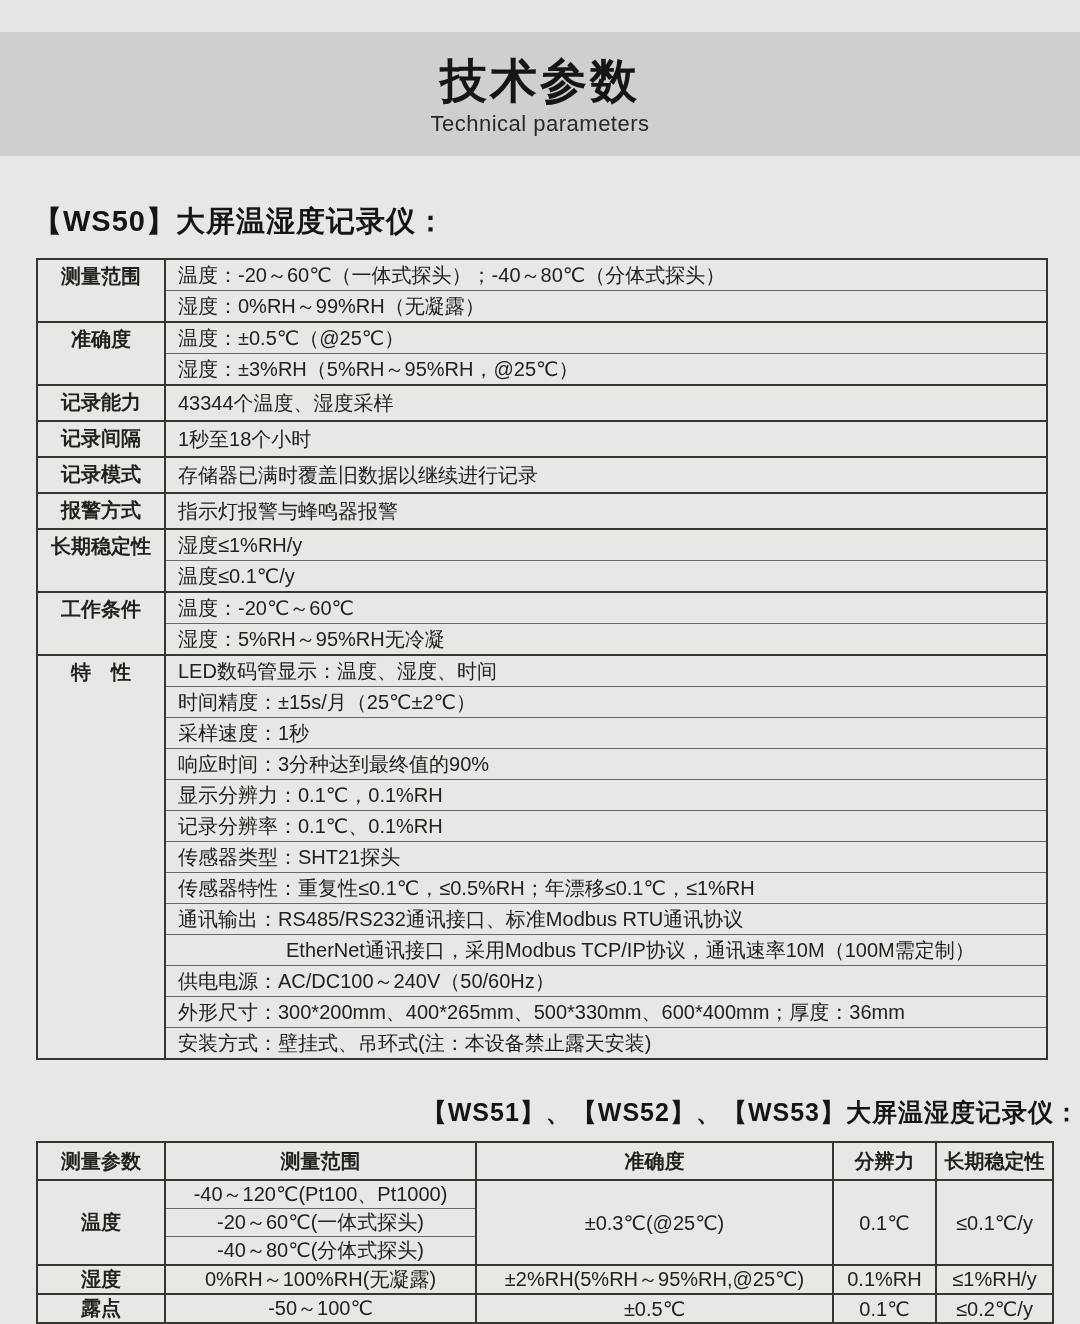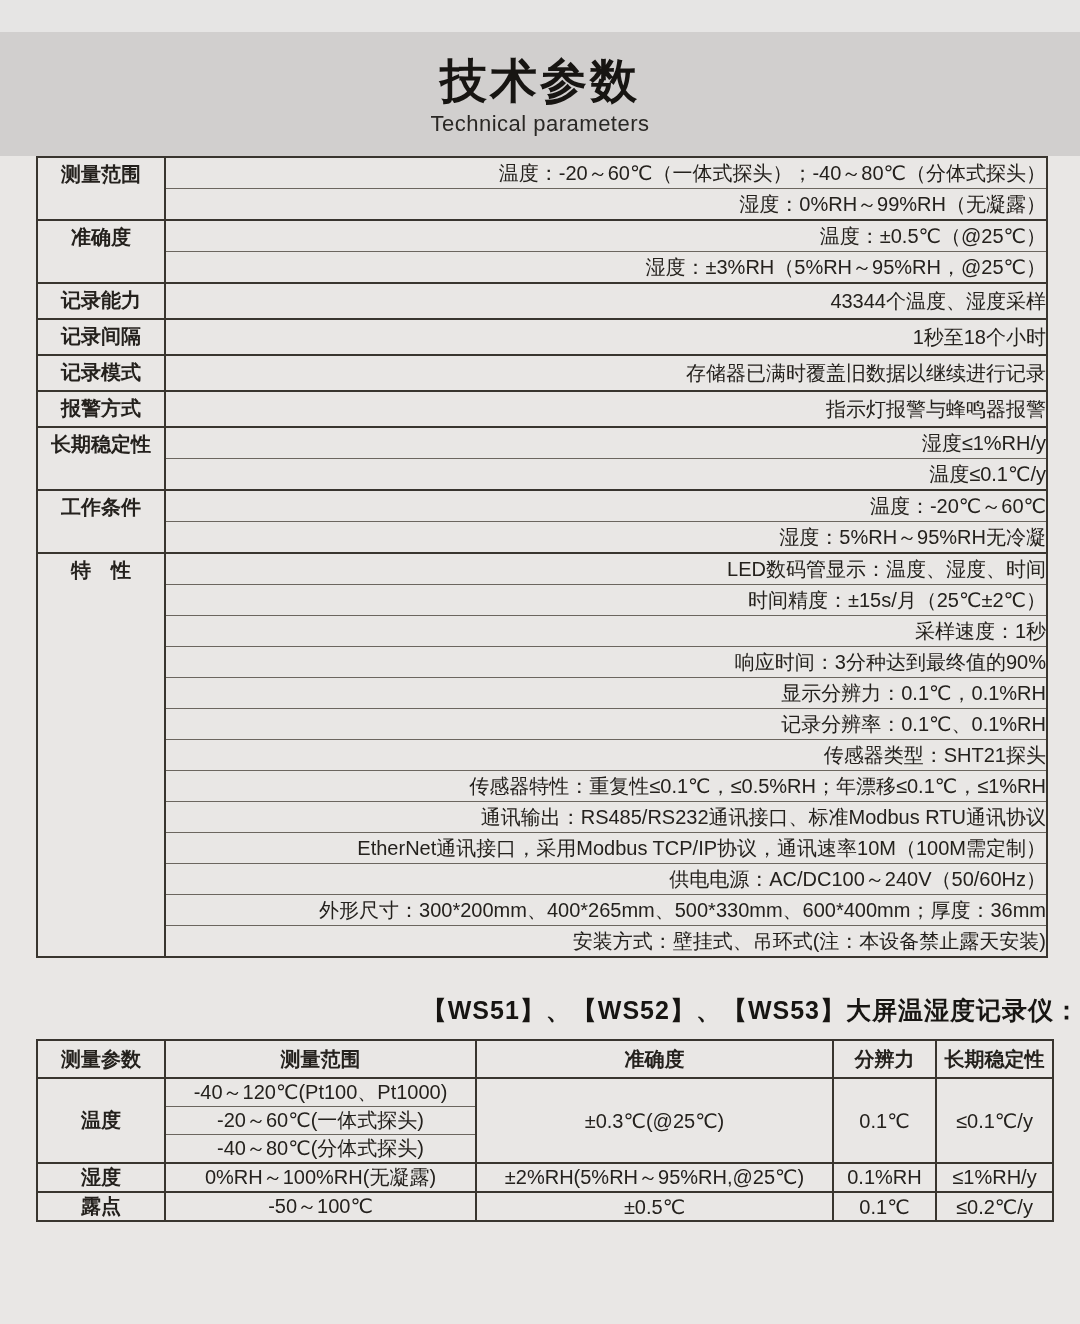--- a/index.html
+++ b/index.html
@@ -37,21 +37,21 @@
     border: 2px solid #39352f;
   }
   .t1 td { font-size: 20px; height: 30px; padding: 0; line-height: 1.25; }
   .t1 td.label {
     text-align: center; font-weight: 700; vertical-align: top;
     padding-top: 4px; border-right: 2px solid #39352f;
   }
   .t1 col.c-label { width: 128px; }
   .t1 tr.group-start td { border-top: 2px solid #39352f; }
   .t1 tr.sub td.content { border-top: 1px solid #6b665f; }
-  .t1 td.content { padding-left: 12px; text-align: right; }
+  .t1 td.content { padding-left: 12px; text-align: left; }
   .t1 td.content.indent { padding-left: 120px; }
 
   
   .t2 {
     margin: 12px 0 0 36px;
     border: 2px solid #39352f;
     text-align: center;
   }
   .t2 col.c1 { width: 128px; }
   .t2 col.c2 { width: 311px; }
@@ -72,20 +72,21 @@
 <body>
 
 <div class="top-strip"></div>
 
 <header class="band">
   <h1>技术参数</h1>
   <div class="subtitle">Technical parameters</div>
 </header>
 
 <main>
+  <h2 class="sec">【WS50】大屏温湿度记录仪：</h2>
 
   <table class="t1">
     <colgroup>
         <col class="c-label">
         <col>
       </colgroup>
     <tbody id="t1-body">
         <tr class="group-start">
           <td class="label" rowspan="2">测量范围</td>
           <td class="content">温度：-20～60℃（一体式探头）；-40～80℃（分体式探头）</td>

